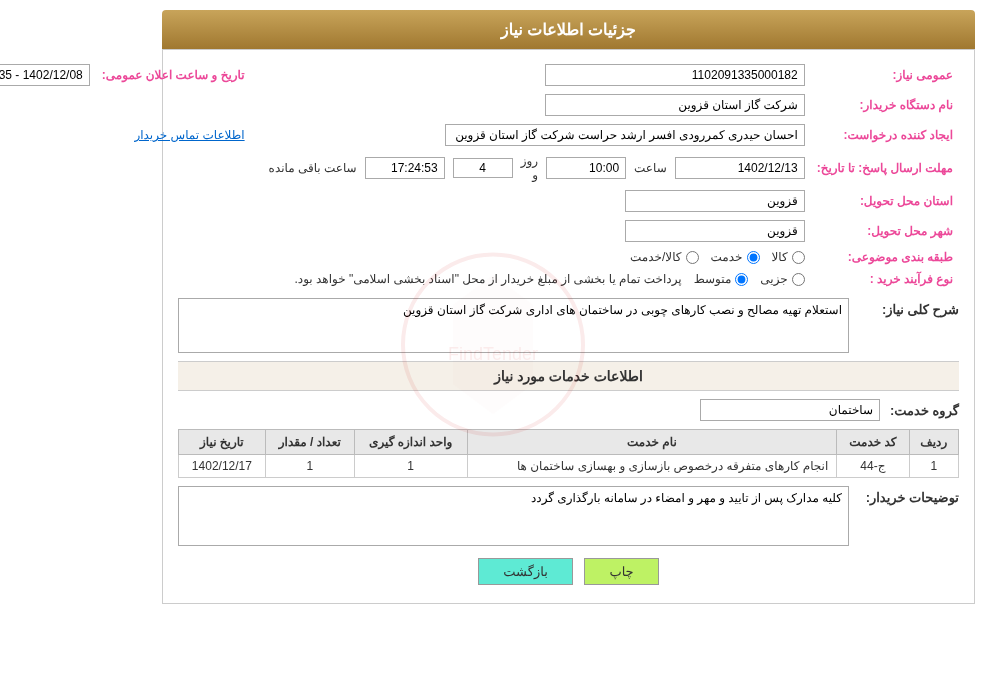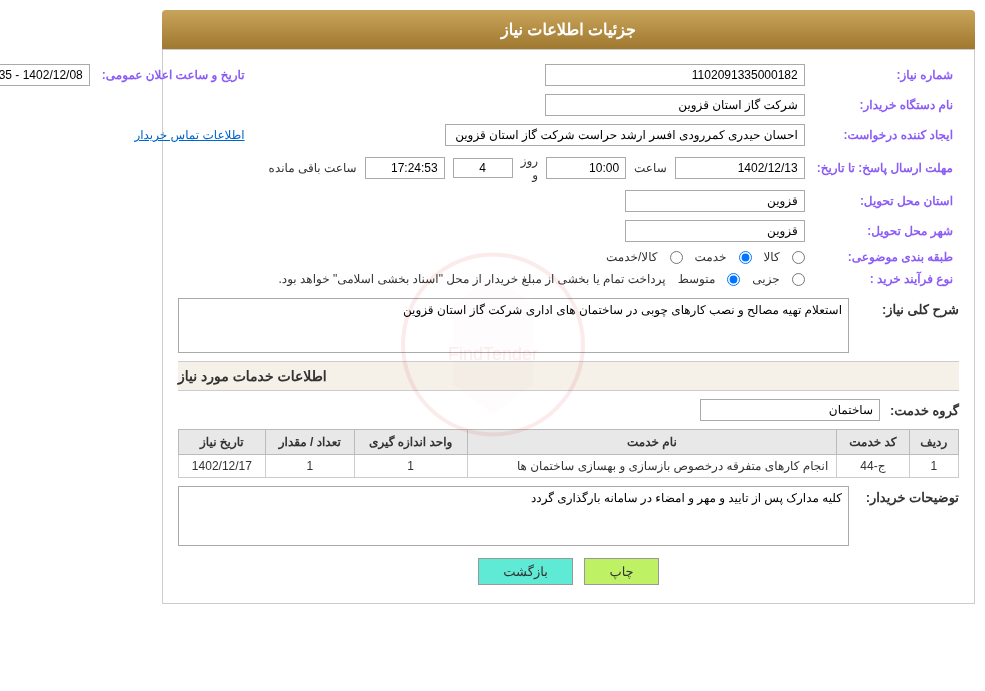--- a/index.html
+++ b/index.html
@@ -40,21 +40,21 @@
       margin-bottom: 8px;
     }
 
     .info-table td {
       padding: 4px 6px;
       vertical-align: middle;
       font-size: 12px;
     }
 
     .label-cell {
-      color: #8b5cf6;
+      color: #ec4899;
       font-weight: bold;
       text-align: right;
       white-space: nowrap;
       width: 130px;
     }
 
     .value-cell {
       text-align: right;
     }
 
@@ -76,39 +76,39 @@
     .link-text {
       color: #0066cc;
       text-decoration: underline;
       cursor: pointer;
     }
 
     .section-header {
       background: #f5f0e8;
       border-top: 1px solid #ccc;
       border-bottom: 1px solid #ccc;
-      text-align: left;
+      text-align: center;
       padding: 6px 0;
       font-size: 14px;
       font-weight: bold;
       color: #333;
       margin: 8px 0;
     }
 
     .radio-group {
       display: flex;
       gap: 12px;
       align-items: center;
       direction: rtl;
     }
 
     .radio-group label {
       display: flex;
       align-items: center;
-      gap: 12px;
+      gap: 4px;
       cursor: pointer;
     }
 
     .purchase-text {
       font-size: 12px;
       color: #333;
       text-align: right;
     }
 
     .sharh-label {
@@ -246,21 +246,21 @@
 
   <div class="header-bar">
     <span>جزئیات اطلاعات نیاز</span>
   </div>
 
   <div class="main-content">
 
     <table class="info-table">
       <tbody>
           <tr>
-        <td class="label-cell">شماره نیاز:</td>
+        <td class="label-cell">عمومی نیاز:</td>
         <td class="value-cell">
           <input class="input-box input-wide" type="text" readonly="" value="1102091335000182" style="">
         </td>
         <td style="width:40px"></td>
         <td class="label-cell" style="text-align:right">تاریخ و ساعت اعلان عمومی:</td>
         <td class="value-cell">
           <input class="input-box input-date" type="text" readonly="" value="1402/12/08 - 13:35" style="">
         </td>
       </tr>
       <tr>

